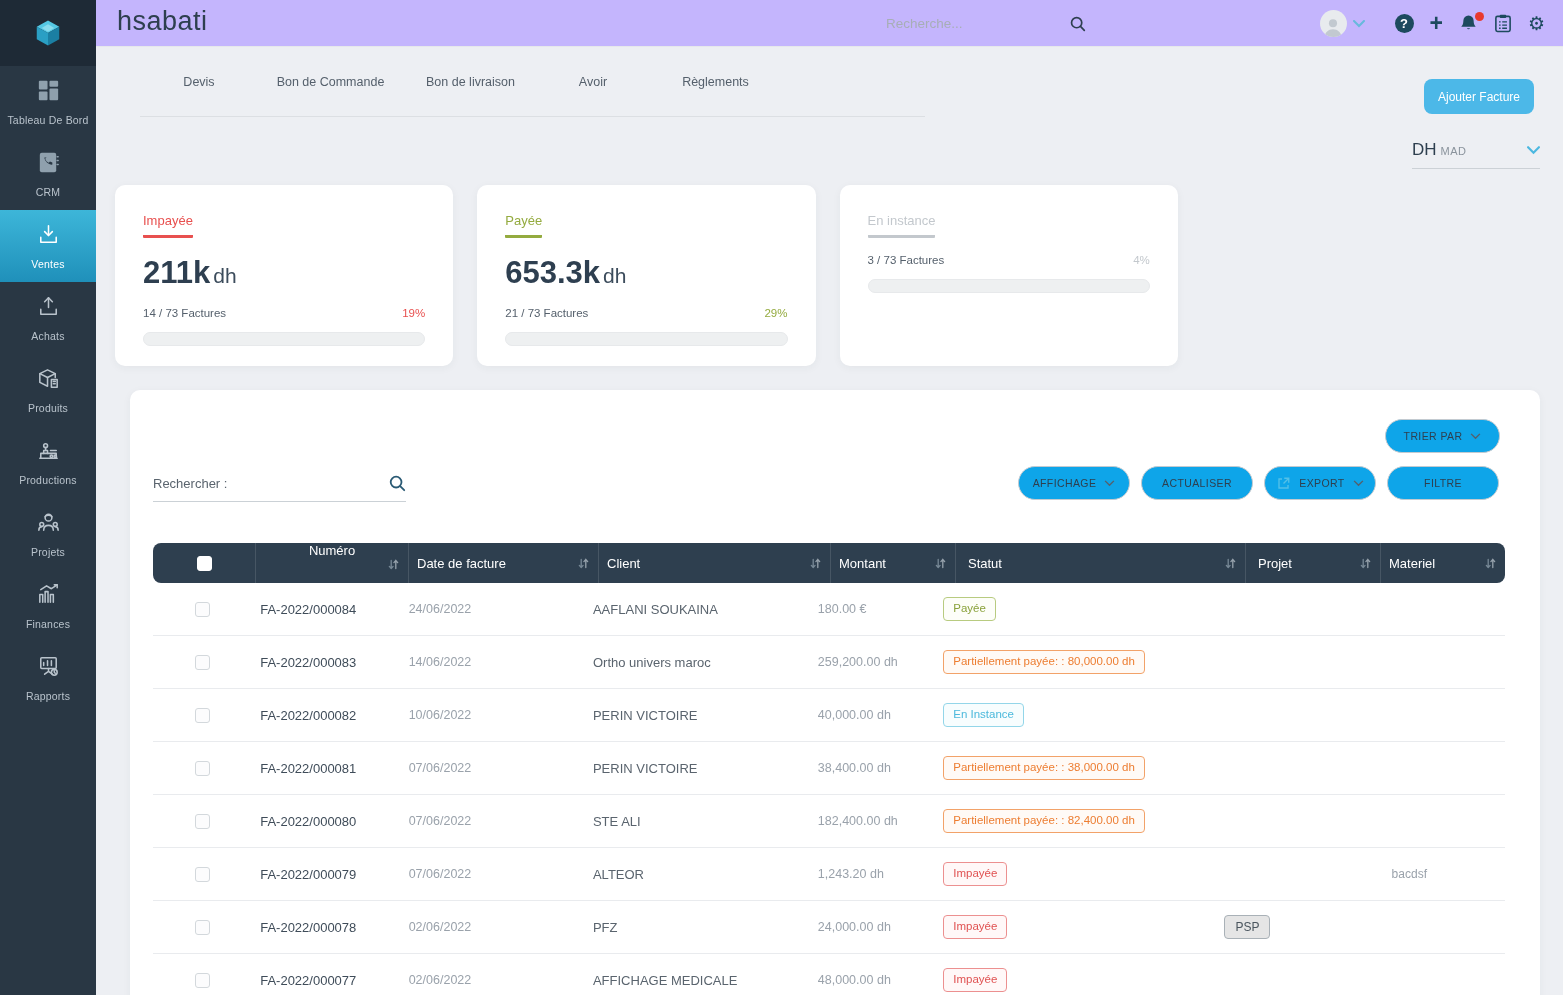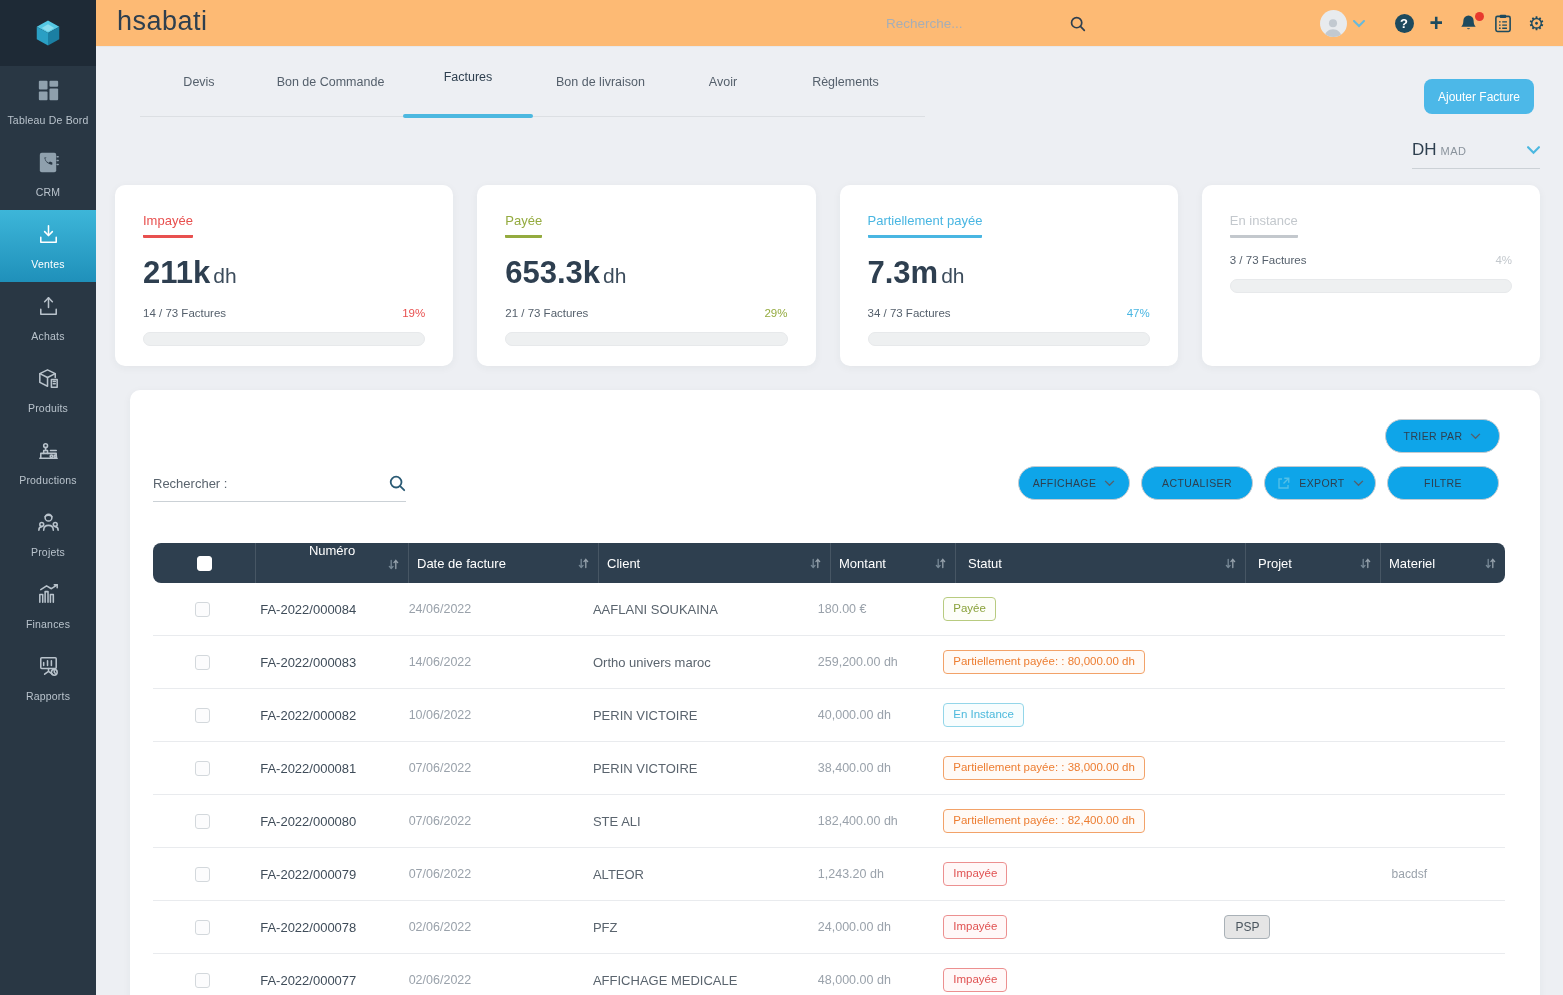--- a/index.html
+++ b/index.html
@@ -10,21 +10,21 @@
   
   .sidebar { position:absolute; left:0; top:0; width:96px; height:100%; background:#293744; z-index:30; }
   .side-logo { height:66px; background:#1e2a36; display:flex; align-items:center; justify-content:center; cursor:pointer; }
   .side-nav { display:flex; flex-direction:column; }
   .side-item { display:flex; flex-direction:column; align-items:center; justify-content:center; gap:7px; height:72px; cursor:pointer; color:#b9c3cc; }
   .side-item .lbl { font-size:10.5px; letter-spacing:.2px; text-align:center; line-height:1.1; padding:0 2px; }
   .side-item svg { width:27px; height:27px; }
   .side-item.active { background:linear-gradient(180deg,#3db6d9 0%, #1f90ba 100%); color:#fff; }
 
   
-  .navbar { position:absolute; left:96px; top:0; right:0; height:47px; background:#fdba74; border-bottom:1px solid #e6e8eb; z-index:20; }
+  .navbar { position:absolute; left:96px; top:0; right:0; height:47px; background:#c4b5fd; border-bottom:1px solid #e6e8eb; z-index:20; }
   .brand { position:absolute; left:21px; top:6px; font-size:27px; color:#2e3f4f; letter-spacing:.5px; font-weight:500; }
   .nav-search { position:absolute; left:790px; top:0; height:47px; display:flex; align-items:center; }
   .nav-search input { border:none; outline:none; background:transparent; width:180px; font-size:13.5px; color:#55606c; font-family:"Liberation Sans",sans-serif; }
   .nav-search input::placeholder { color:#a7aeb6; }
   .nav-search .mag { color:#2e3f4f; margin-left:3px; cursor:pointer; display:flex; }
   .nav-icons { position:absolute; right:18px; top:0; height:47px; display:flex; align-items:center; gap:16px; }
   .avatar-wrap { display:flex; align-items:center; gap:6px; cursor:pointer; margin-right:14px; }
   .avatar { width:27px; height:27px; border-radius:50%; background:#e8ebee; overflow:hidden; display:flex; align-items:flex-end; justify-content:center; }
   .chev-blue { color:#67b9dc; display:flex; }
   .nav-ic { color:#1d4a5e; cursor:pointer; position:relative; display:flex; align-items:center; }
@@ -248,23 +248,20 @@
 
   <main class="main">
 
     <div class="tabs-row" id="tabs-row">
         <div class="tab" style="width: 118px;">
           <span class="tab-label">Devis</span>
         </div>
         <div class="tab" style="width: 145px;">
           <span class="tab-label">Bon de Commande</span>
         </div>
-        <div class="tab active" style="width: 130px;">
-          <span class="tab-label">Factures</span>
-        </div>
         <div class="tab" style="width: 135px;">
           <span class="tab-label">Bon de livraison</span>
         </div>
         <div class="tab" style="width: 110px;">
           <span class="tab-label">Avoir</span>
         </div>
         <div class="tab" style="width: 135px;">
           <span class="tab-label">Règlements</span>
         </div>
       </div>
@@ -282,24 +279,20 @@
     </div>
 
     <section class="cards" id="cards-row">
         <div class="card"><span class="card-label" style="color: rgb(232, 80, 79); border-bottom-color: rgb(232, 80, 79);">Impayée</span><div class="card-value"><span>211k</span><span class="unit">dh</span></div><div class="card-meta">
             <span>14 / 73 Factures</span>
             <span class="pct" style="color: rgb(232, 80, 79);">19%</span>
           </div><div class="card-progress"></div></div>
         <div class="card"><span class="card-label" style="color: rgb(148, 171, 63); border-bottom-color: rgb(148, 171, 63);">Payée</span><div class="card-value"><span>653.3k</span><span class="unit">dh</span></div><div class="card-meta">
             <span>21 / 73 Factures</span>
             <span class="pct" style="color: rgb(148, 171, 63);">29%</span>
-          </div><div class="card-progress"></div></div>
-        <div class="card"><span class="card-label" style="color: rgb(73, 182, 226); border-bottom-color: rgb(73, 182, 226);">Partiellement payée</span><div class="card-value"><span>7.3m</span><span class="unit">dh</span></div><div class="card-meta">
-            <span>34 / 73 Factures</span>
-            <span class="pct" style="color: rgb(73, 182, 226);">47%</span>
           </div><div class="card-progress"></div></div>
         <div class="card"><span class="card-label" style="color: rgb(195, 200, 205); border-bottom-color: rgb(195, 200, 205);">En instance</span><div class="card-meta">
             <span>3 / 73 Factures</span>
             <span class="pct" style="color: rgb(195, 200, 205);">4%</span>
           </div><div class="card-progress"></div></div>
       </section>
 
     <section class="table-card">
       <button class="btn-outline trier-btn">
         <span>TRIER PAR</span>

